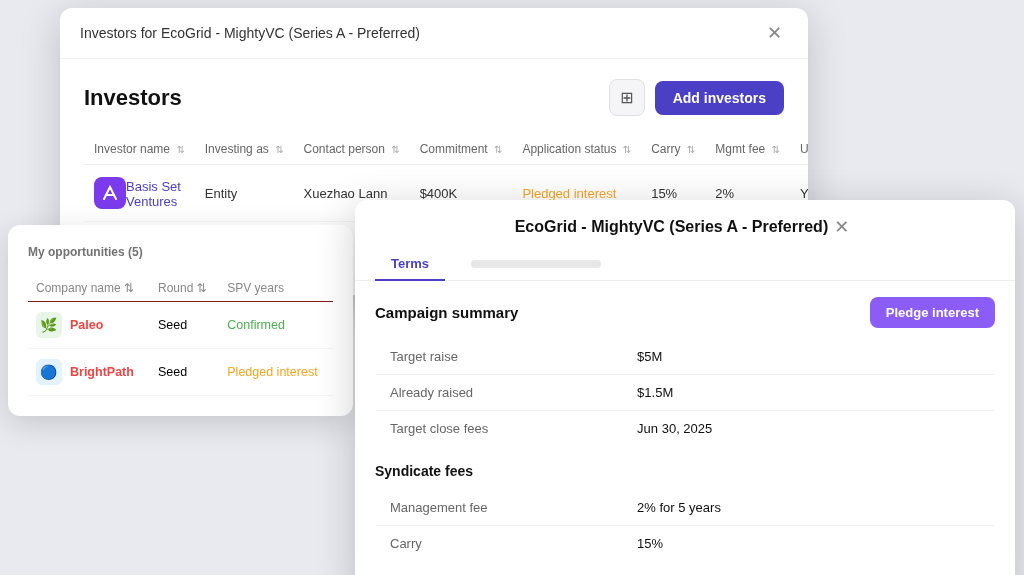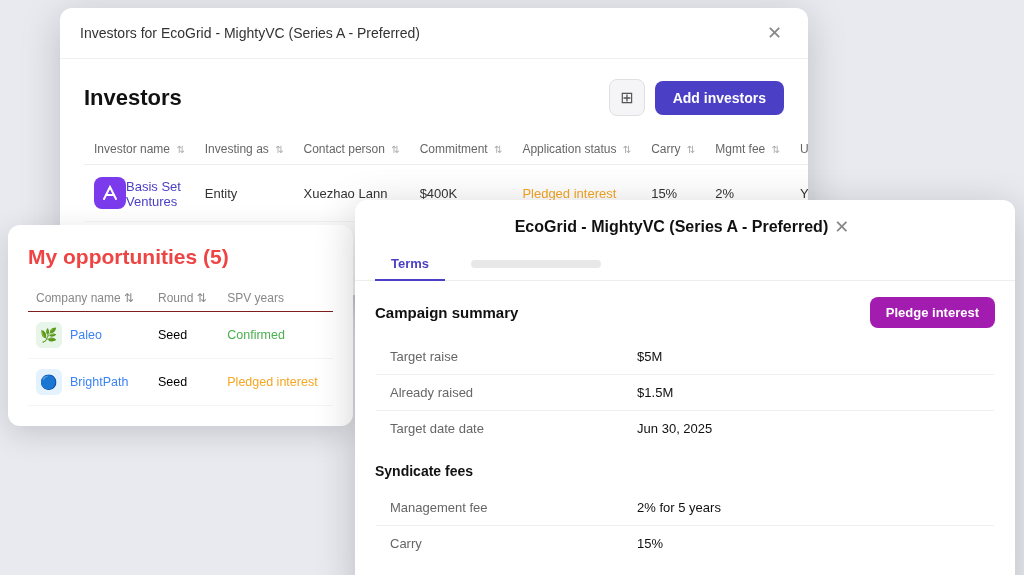--- a/index.html
+++ b/index.html
@@ -183,23 +183,23 @@
       left: 8px;
       width: 345px;
       background: #fff;
       border-radius: 12px;
       box-shadow: 0 8px 30px rgba(0,0,0,0.15);
       z-index: 2;
       padding: 20px;
     }
 
     .opp-title {
-      font-size: 21px;
+      font-size: 12px;
       font-weight: 700;
-      color: #ef4444;
+      color: #737373;
       margin-bottom: 16px;
     }
 
     .opp-table {
       width: 100%;
       border-collapse: collapse;
       font-size: 12px;
     }
 
     .opp-table th {
@@ -230,23 +230,23 @@
       align-items: center;
       justify-content: center;
       font-size: 14px;
       flex-shrink: 0;
     }
 
     .opp-logo-green { background: #e8f5e9; }
     .opp-logo-blue { background: #e3f2fd; }
 
     .opp-link {
-      color: #3b82f6;
+      color: #ef4444;
       text-decoration: none;
-      font-weight: 400;
+      font-weight: 700;
     }
 
     .status-confirmed { color: #4caf50; font-weight: 500; }
     .status-pledged-opp { color: #f5a623; font-weight: 500; }
 
     
     .detail-modal {
       position: absolute;
       top: 200px;
       left: 355px;
@@ -315,21 +315,21 @@
       margin-bottom: 10px;
     }
 
     .detail-section-title {
       font-size: 15px;
       font-weight: 700;
       color: #111;
     }
 
     .pledge-btn {
-      background: #a21caf;
+      background: #8b5cf6;
       color: #fff;
       border: none;
       border-radius: 8px;
       padding: 8px 16px;
       font-size: 13px;
       font-weight: 600;
       cursor: pointer;
     }
 
     .detail-table {
@@ -510,21 +510,21 @@
       <tbody>
           <tr>
         <td>Target raise</td>
         <td>$5M</td>
       </tr>
       <tr>
         <td>Already raised</td>
         <td>$1.5M</td>
       </tr>
       <tr>
-        <td>Target date date</td>
+        <td>Target close fees</td>
         <td>Jun 30, 2025</td>
       </tr>
     </tbody>
       </table>
 
     <div class="detail-sub-title">Syndicate fees</div>
     <table class="detail-table">
       <tbody>
           <tr>
         <td>Management fee</td>

